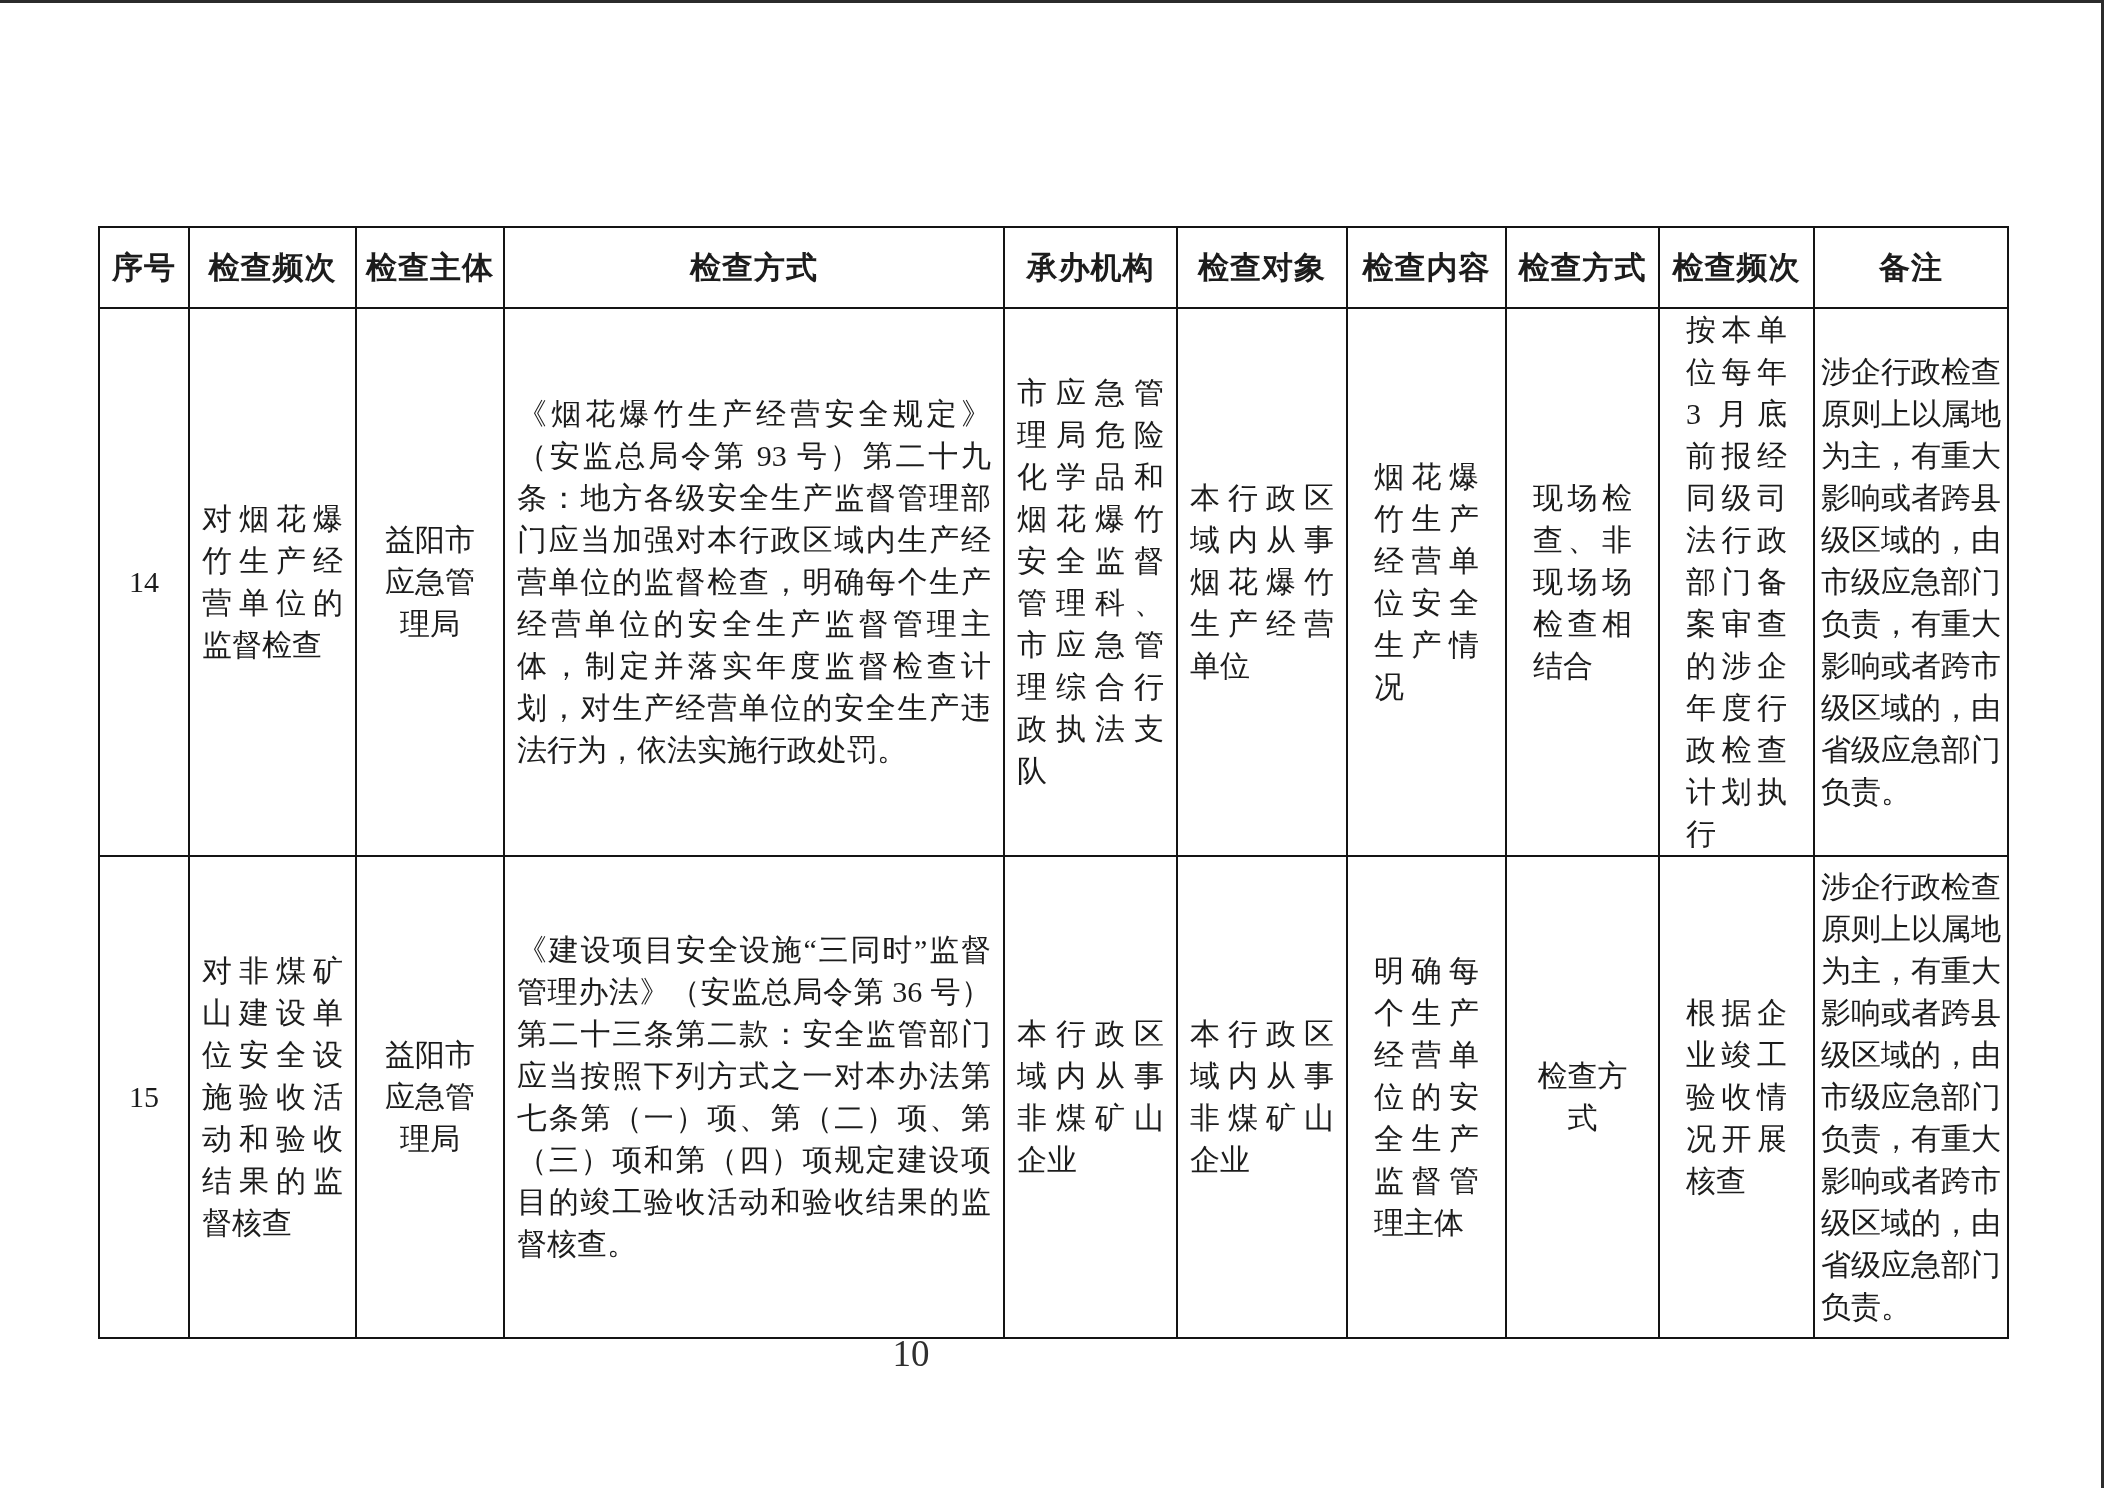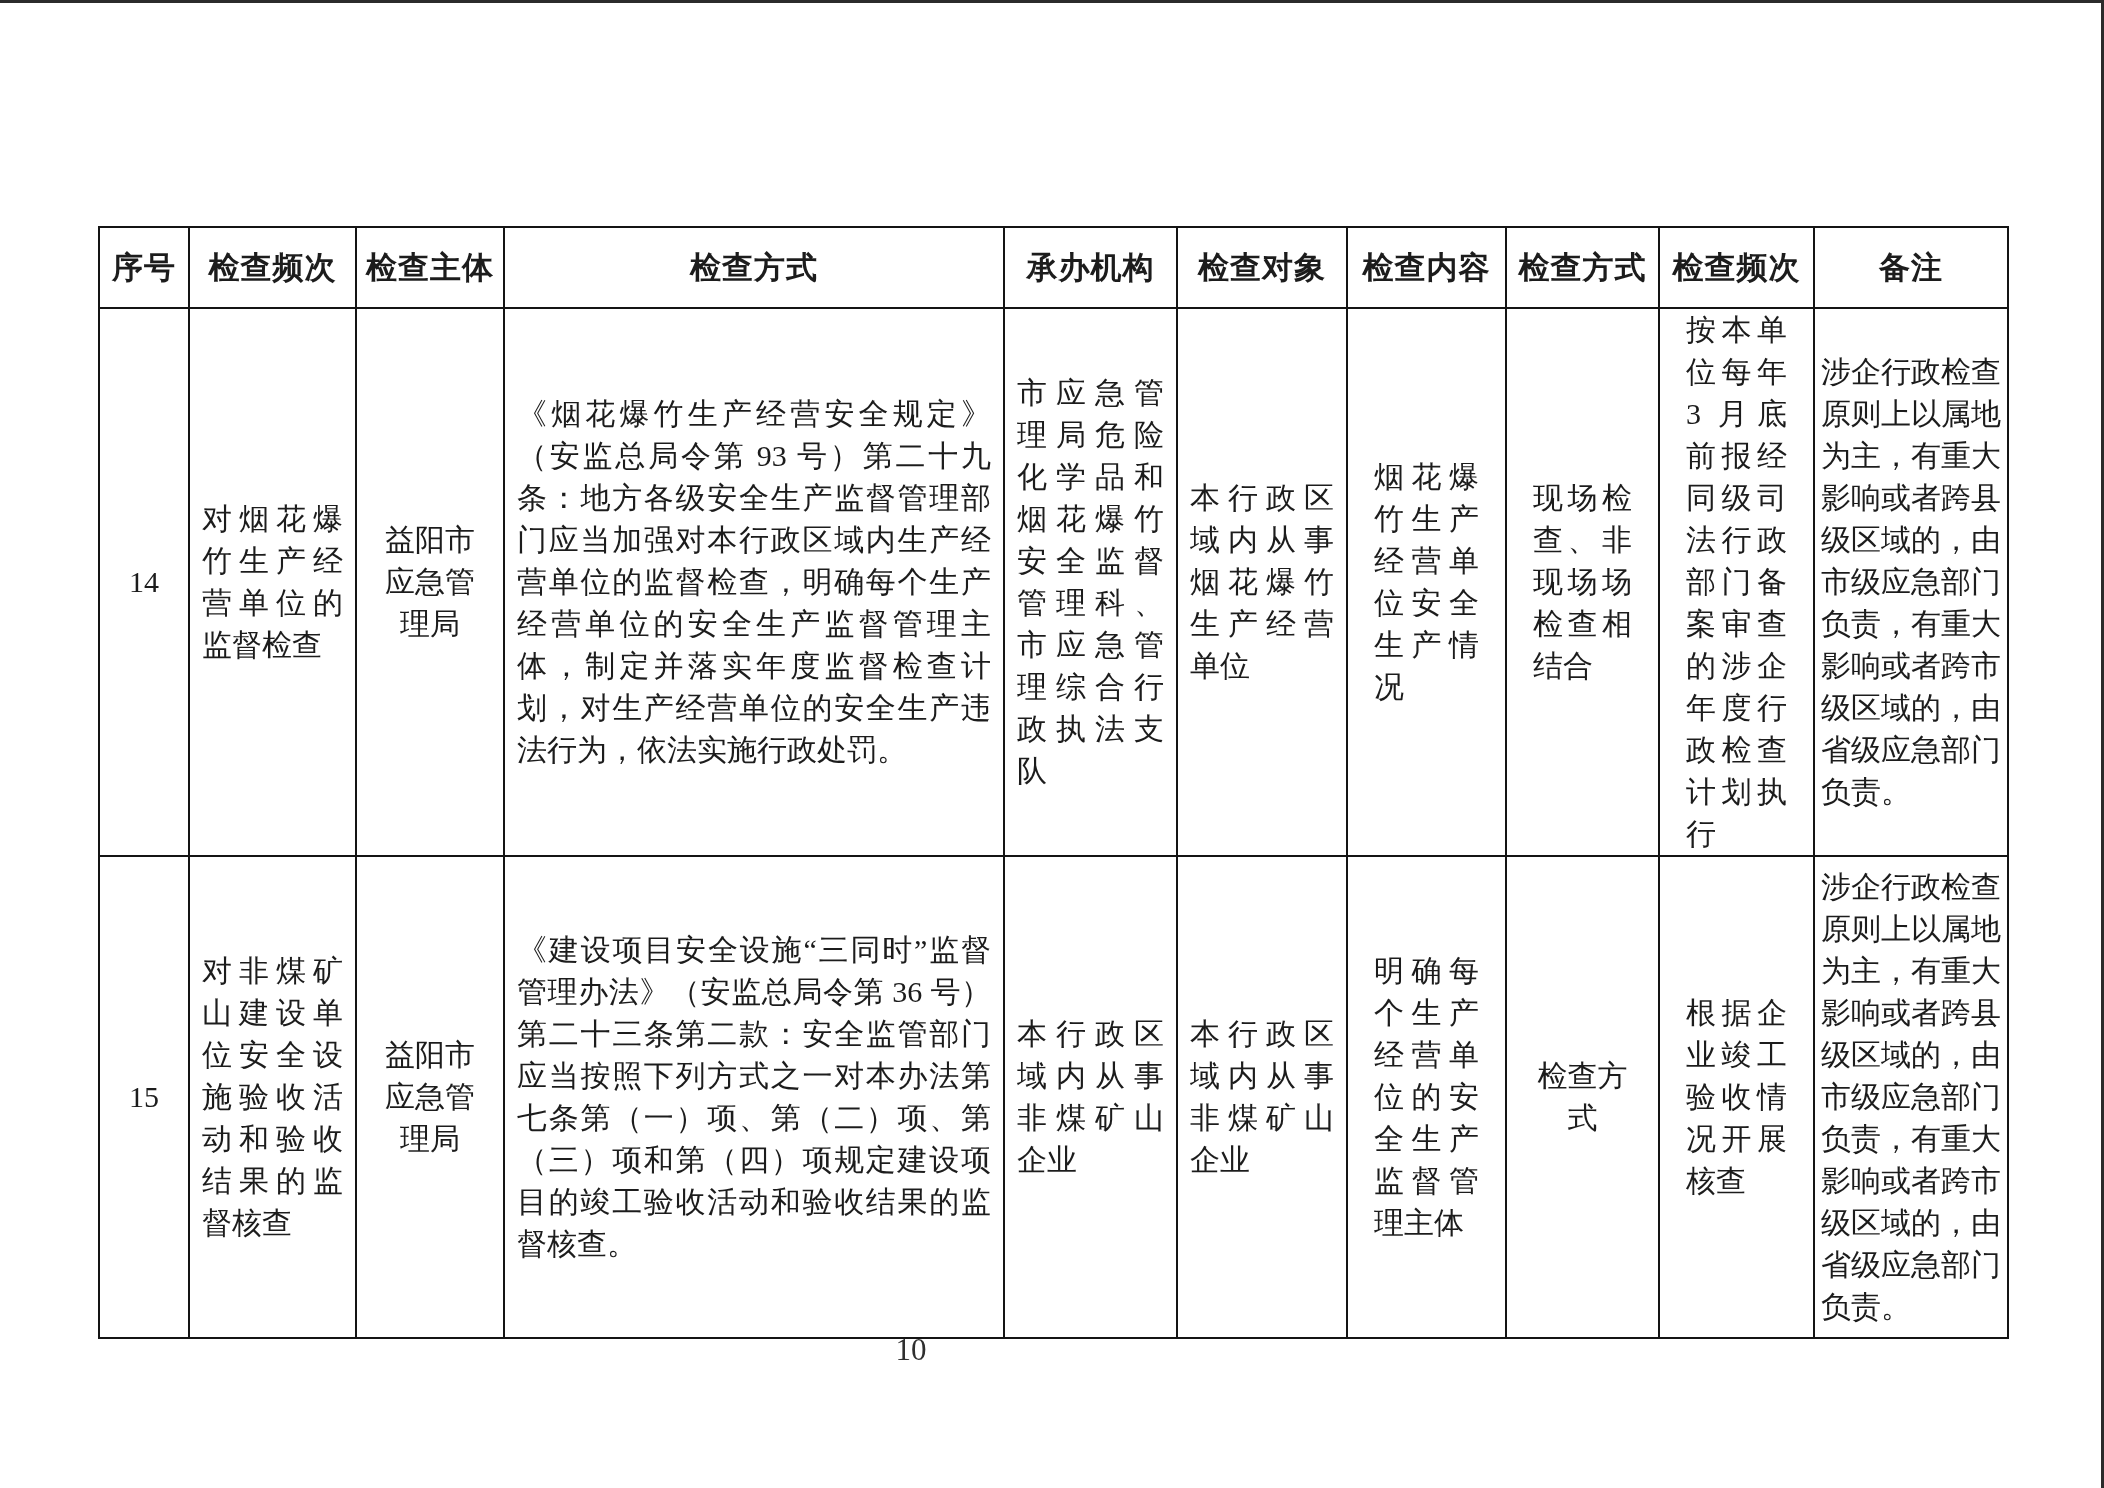--- a/index.html
+++ b/index.html
@@ -61,21 +61,21 @@
   }
   .p12 { padding: 0 12px; }
   .p10 { padding: 0 26px; }
   .p6  { padding: 9px 6px; }
   .page-number {
     position: absolute;
     top: 1332px;
     left: 0;
     width: 1822px;
     text-align: center;
-    font-size: 31px;
+    font-size: 37px;
     color: #2f2f2f;
     font-family: "Liberation Serif", "DejaVu Serif", serif;
   }
 </style>
 </head>
 <body>
 
 <div class="edge-top"></div>
 <div class="edge-right"></div>
 

